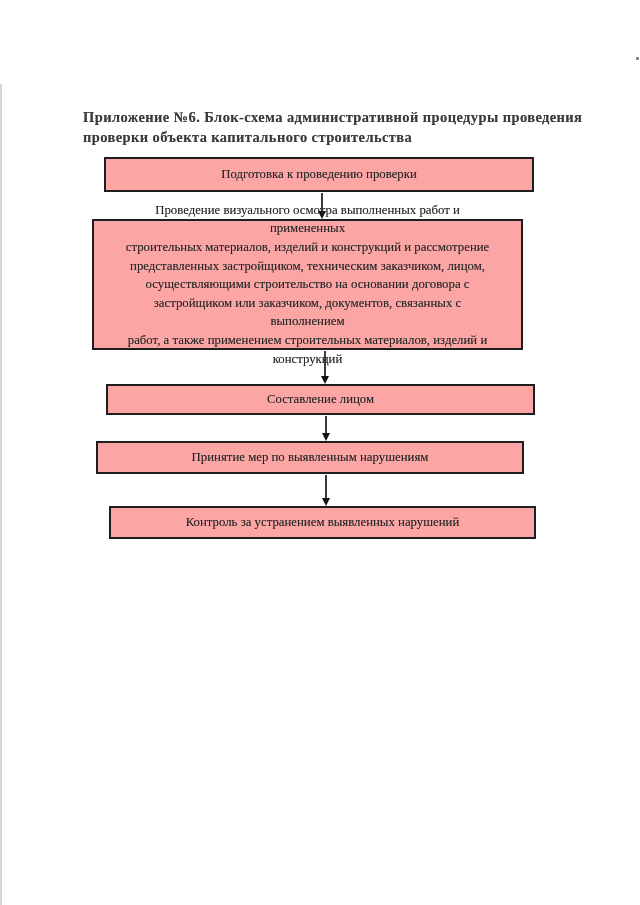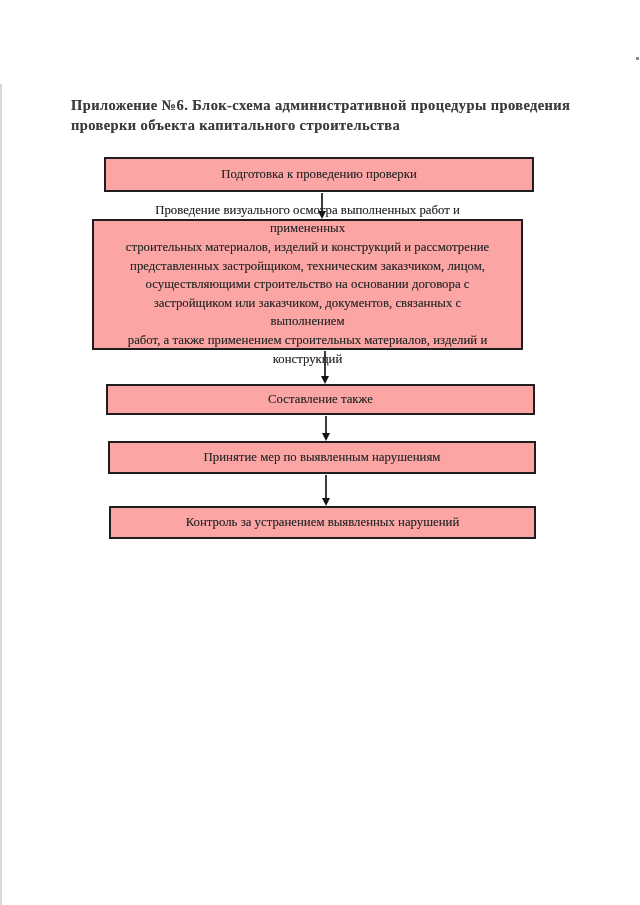--- a/index.html
+++ b/index.html
@@ -15,21 +15,21 @@
     overflow: hidden;
     font-family: "Liberation Serif", "DejaVu Serif", serif;
     color: #2b2b2b;
   }
   
   .doc-title {
     position: absolute;
     left: 67px;
     top: 91px;
     width: 515px;
-    margin: 4px;
+    margin: 16px;
     font-size: 14.5px;
     font-weight: bold;
     letter-spacing: 0.4px;
     line-height: 20px;
     color: #3b3b3b;
     white-space: pre-line;
     text-shadow: 0 0 0.6px rgba(70,70,70,0.55);
   }
   
   .node {
@@ -43,21 +43,21 @@
     text-align: center;
     font-size: 12.8px;
     line-height: 18.6px;
     color: #262626;
     white-space: pre-line;
     text-shadow: 0 0 0.5px rgba(60,60,60,0.45);
   }
   .n1 { left: 104px; top: 157px; width: 430px; height: 35px; }
   .n2 { left: 92px; top: 219px; width: 431px; height: 131px; padding: 2px 24px; }
   .n3 { left: 106px; top: 384px; width: 429px; height: 31px; }
-  .n4 { left: 108px; top: 441px; width: 428px; height: 33px; text-align: right; }
+  .n4 { left: 96px; top: 441px; width: 428px; height: 33px; text-align: right; }
   .n5 { left: 109px; top: 506px; width: 427px; height: 33px; text-align: right; }
   
   .arrow {
     position: absolute;
     width: 10px;
     display: flex;
     flex-direction: column;
     align-items: center;
   }
   .arrow .shaft {
@@ -127,21 +127,21 @@
 осуществляющими строительство на основании договора с
 застройщиком или заказчиком, документов, связанных с выполнением
 работ, а также применением строительных материалов, изделий и
 конструкций</div>
 
   <div class="arrow a2">
     <div class="shaft"></div>
     <div class="head"></div>
   </div>
 
-  <div class="node n3">Составление также</div>
+  <div class="node n3">Составление лицом</div>
 
   <div class="arrow a3">
     <div class="shaft"></div>
     <div class="head"></div>
   </div>
 
   <div class="node n4">Принятие мер по выявленным нарушениям</div>
 
   <div class="arrow a4">
     <div class="shaft"></div>

